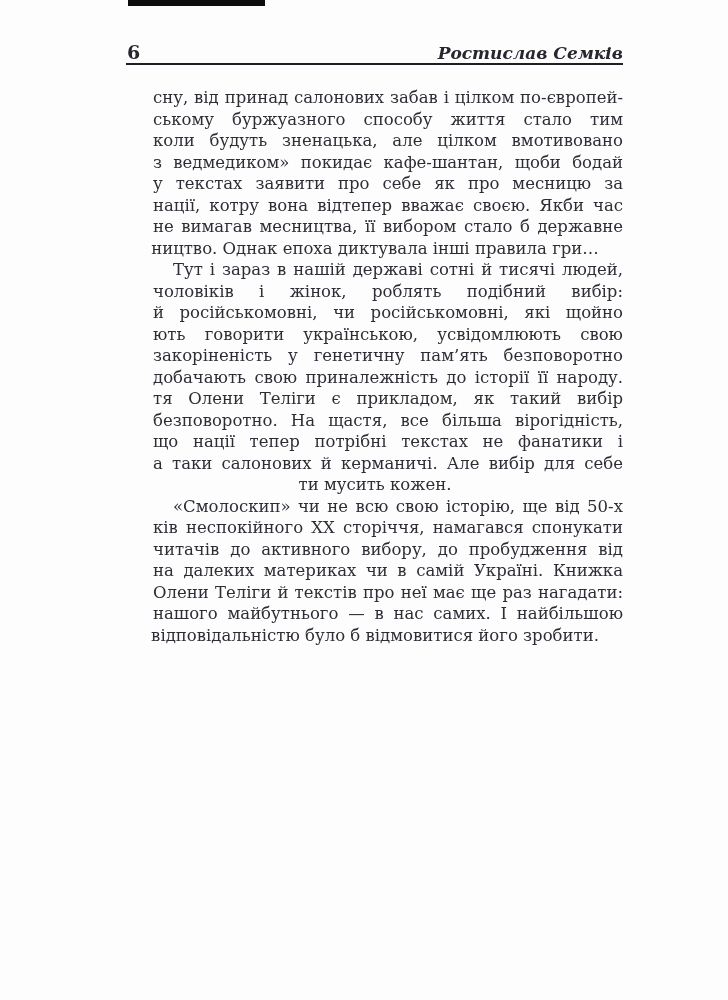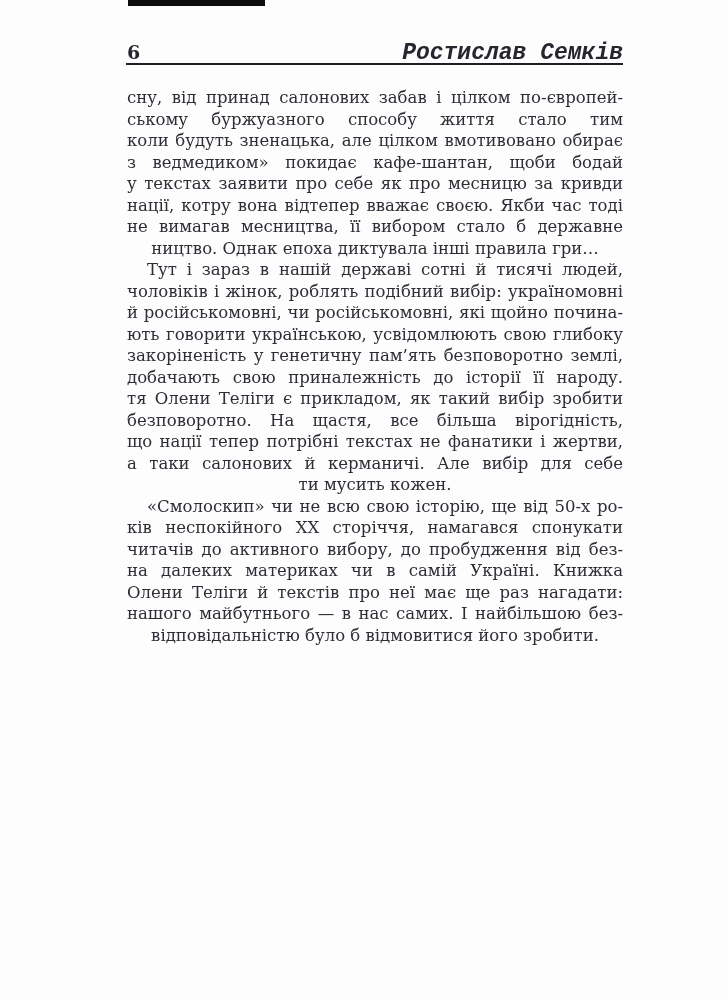--- a/index.html
+++ b/index.html
@@ -27,43 +27,42 @@
     line-height:20px;
   }
   .pagenum{
     font-weight:bold;
     font-size:19px;
     letter-spacing:0.5px;
   }
   .running{
     font-weight:bold;
     font-style:italic;
-    font-size:23px;
-    font-family:Liberation Mono, monospace;
+    font-size:17px;
   }
   .rule{
     position:absolute;
     left:126px;top:63px;
     width:497px;height:2px;
   }
   .text{
     position:absolute;
     left:127px;top:87px;
     width:496px;
     font-size:16.5px;
     line-height:21.5px;
     text-rendering:optimizeLegibility;
   }
   .line{
     height:21.5px;
     overflow:hidden;
     text-align:center;
     white-space:normal;
   }
-  .just{text-align:justify;}
+  .just{text-align:justify;margin-left:26px;}
   .just::after{content:"";display:inline-block;width:100%;height:0;}
   .indent{text-indent:20px;}
 </style>
 </head>
 <body>
 
 <div class="page" style="background: rgb(253, 253, 254);">
   <div class="scan-bar" style="background: rgb(13, 13, 13);"></div>
 
   <div class="header" style="color: rgb(38, 38, 46);">

